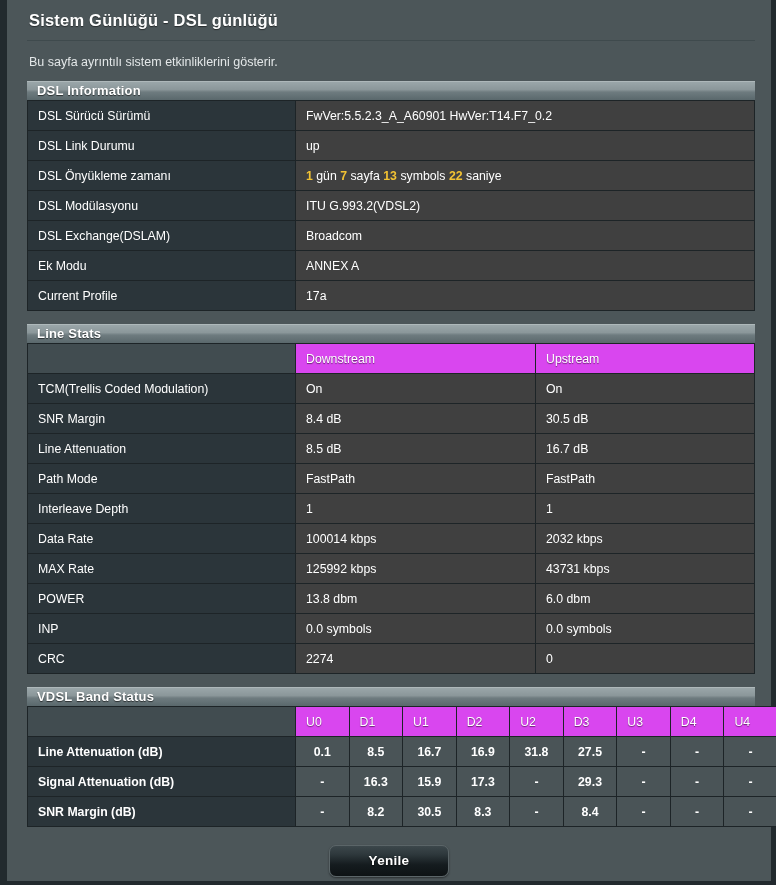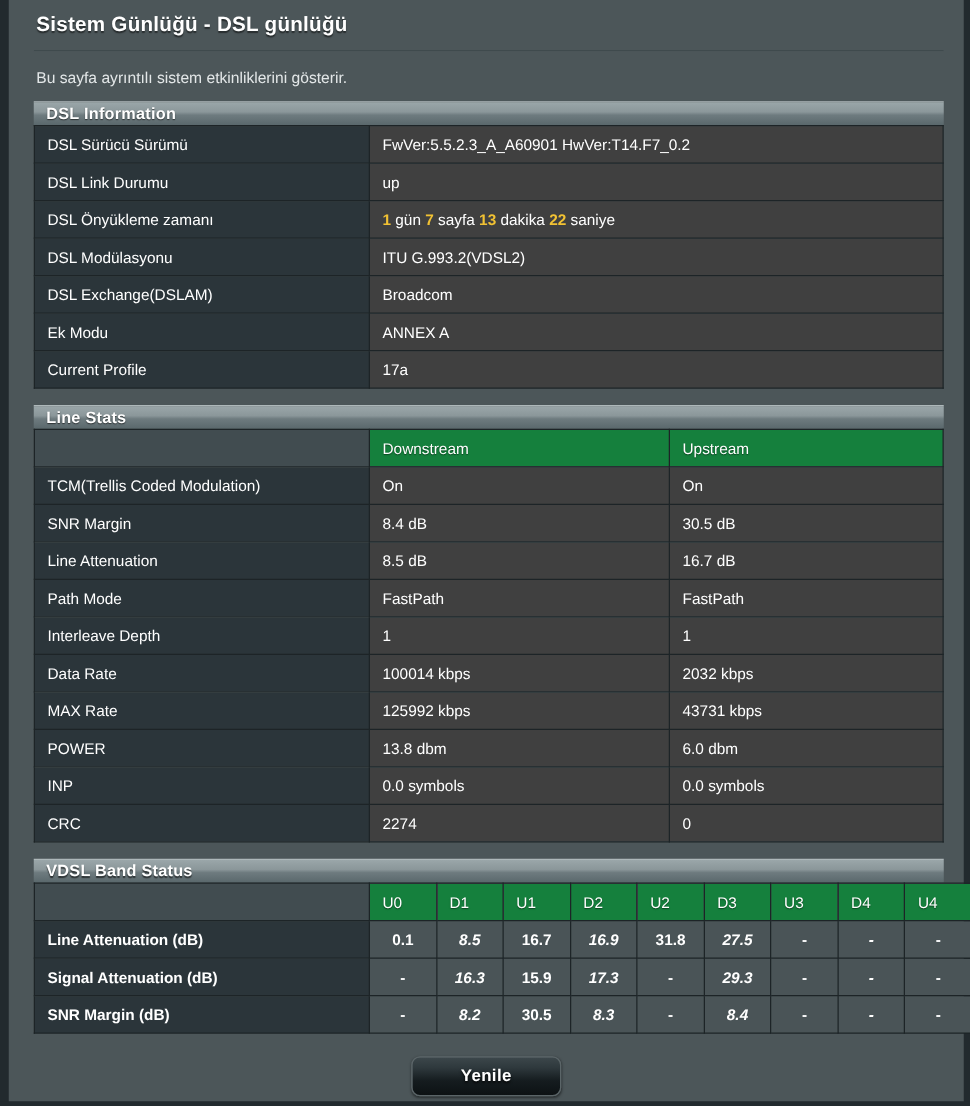--- a/index.html
+++ b/index.html
@@ -111,21 +111,21 @@
   }
   td.lbl {
     background: #2b353a;
     font-weight: bold;
     font-size: 12.2px;
   }
   td.val {
     background: #404040;
   }
   th.colhead {
-    background: #15803d;
+    background: #d946ef;
     color: #ffffff;
     font-weight: bold;
     text-align: center;
     font-size: 12.3px;
     text-shadow: 0 1px 1px rgba(0,0,0,.5);
   }
   th.blankhead {
     background: #414c50;
   }
 
@@ -137,21 +137,21 @@
     background: #2b353a;
     font-weight: bold;
   }
   table.band td.bandval {
     background: #4a5457;
     text-align: center;
     font-weight: bold;
     font-size: 12.3px;
     padding: 0 2px;
   }
-  .v-down { color: #f08a2c; font-style: italic; }
+  .v-down { color: #f08a2c; }
   .v-up   { color: #2daae0; margin-top: 26px; }
 
   
   .block { margin-bottom: 0; }
   .gap { height: 13px; }
 
   
   .btn-row {
     text-align: center;
     padding-top: 18px;
@@ -199,21 +199,21 @@
             <tr>
               <td class="lbl">DSL Sürücü Sürümü</td>
               <td class="val">FwVer:5.5.2.3_A_A60901 HwVer:T14.F7_0.2</td>
             </tr>
             <tr>
               <td class="lbl">DSL Link Durumu</td>
               <td class="val">up</td>
             </tr>
             <tr>
               <td class="lbl">DSL Önyükleme zamanı</td>
-              <td class="val"><span class="num-gold">1</span><span> gün </span><span class="num-gold">7</span><span> sayfa </span><span class="num-gold">13</span><span> dakika </span><span class="num-gold">22</span><span> saniye</span></td>
+              <td class="val"><span class="num-gold">1</span><span> gün </span><span class="num-gold">7</span><span> sayfa </span><span class="num-gold">13</span><span> symbols </span><span class="num-gold">22</span><span> saniye</span></td>
             </tr>
             <tr>
               <td class="lbl">DSL Modülasyonu</td>
               <td class="val">ITU G.993.2(VDSL2)</td>
             </tr>
             <tr>
               <td class="lbl">DSL Exchange(DSLAM)</td>
               <td class="val">Broadcom</td>
             </tr>
             <tr>

